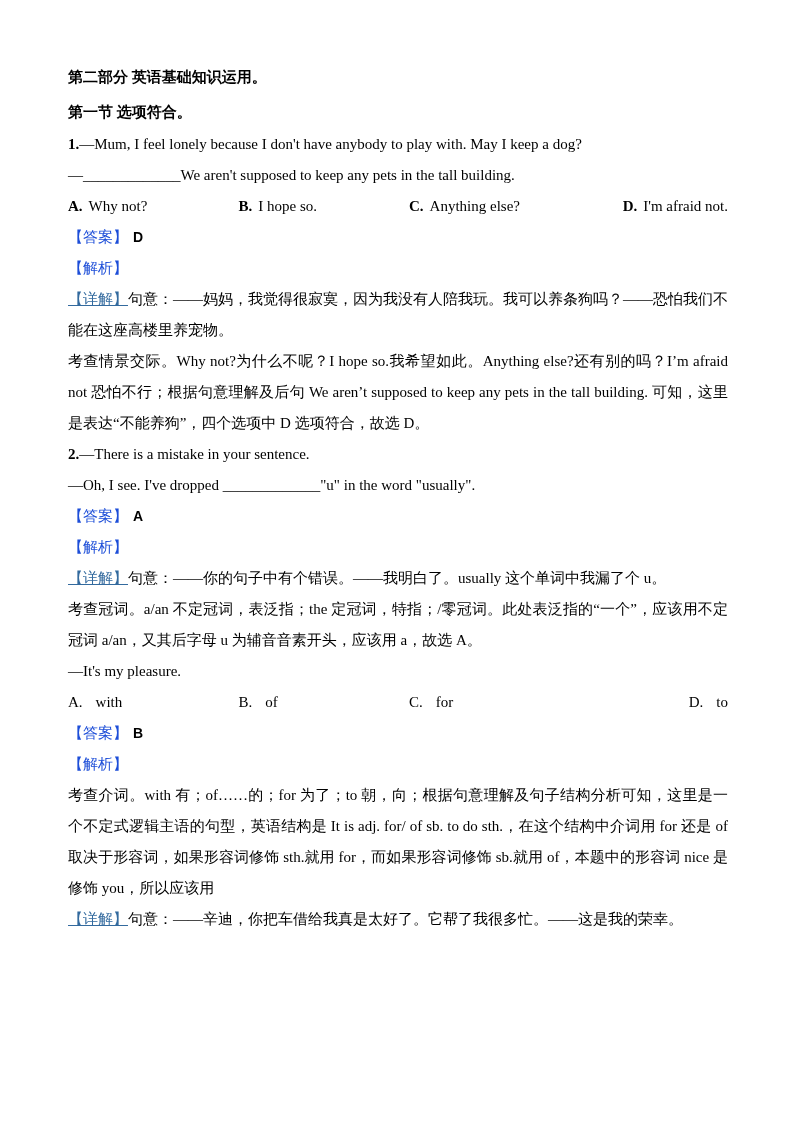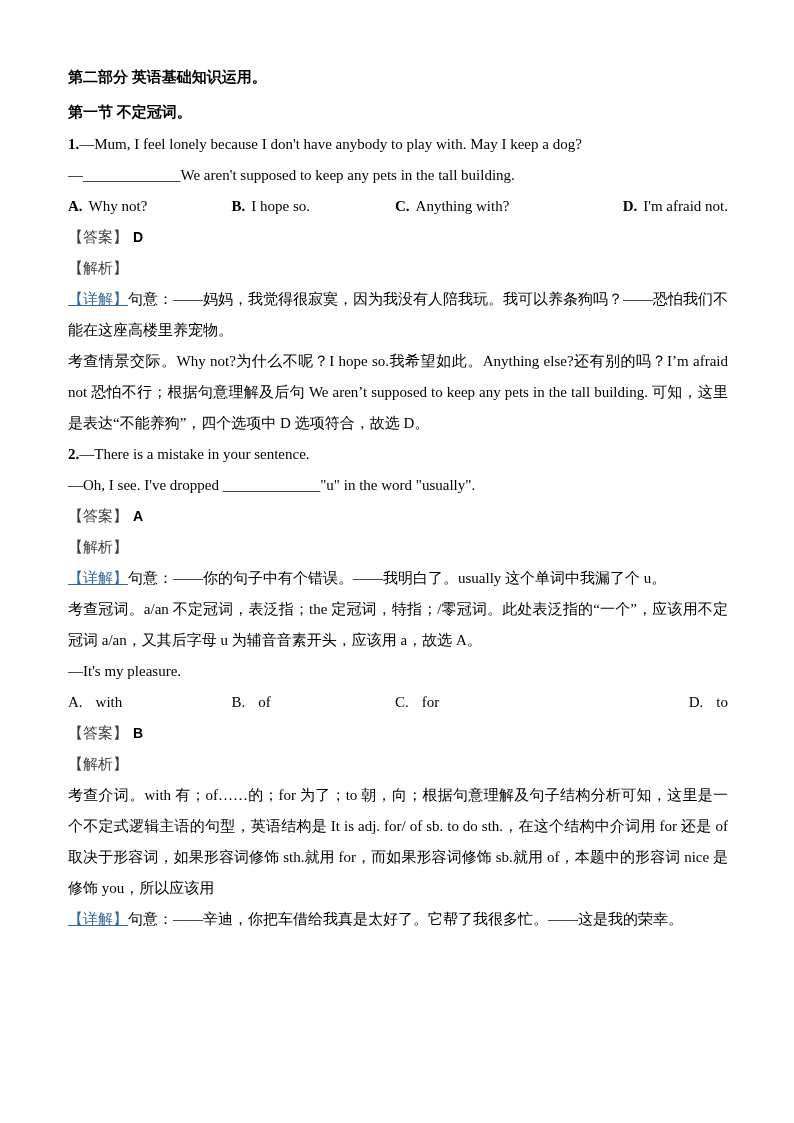--- a/index.html
+++ b/index.html
@@ -12,45 +12,45 @@
     background: #ffffff;
     font-family: "Liberation Serif", "DejaVu Serif", serif;
     font-size: 15px;
     color: #000000;
     overflow: hidden;
   }
   p { margin: 0; line-height: 31px; }
   .headline { font-weight: bold; line-height: 34.5px; text-align: justify; }
   .line { text-align: justify; }
   .qnum { font-weight: bold; }
-  .options { display: flex; line-height: 31px; }
+  .options { display: flex; line-height: 31px; gap: 7px; }
   .opt { flex: 0 0 163.5px; white-space: nowrap; }
   .opt:last-child { flex: 1 1 auto; text-align: right; }
   .letter { margin-right: 6px; }
   .q-bold-letters .letter { font-weight: bold; }
   .q-wide-gap .letter { margin-right: 13px; }
-  .blue { color: #404040; }
+  .blue { color: #1d4ed8; }
   .ans-letter { font-weight: bold; margin-left: 5px; font-family: "Liberation Sans", sans-serif; font-size: 14px; }
   .detail-label { color: #336A9E; text-decoration: underline; }
 </style>
 </head>
 <body>
 
 <div class="page">
 
   <p class="headline">第二部分 英语基础知识运用。</p>
-  <p class="headline">第一节 不定冠词。</p>
+  <p class="headline">第一节 选项符合。</p>
 
   <section>
     <p class="line"><span class="qnum">1.</span><span>—Mum, I feel lonely because I don't have anybody to play with. May I keep a dog?</span></p>
     <p class="line">—_____________We aren't supposed to keep any pets in the tall building.</p>
     <div class="options q-bold-letters">
       <span class="opt"><span class="letter">A.</span><span>Why not?</span></span>
       <span class="opt"><span class="letter">B.</span><span>I hope so.</span></span>
-      <span class="opt"><span class="letter">C.</span><span>Anything with?</span></span>
+      <span class="opt"><span class="letter">C.</span><span>Anything else?</span></span>
       <span class="opt"><span class="letter">D.</span><span>I'm afraid not.</span></span>
     </div>
     <p class="line"><span class="blue">【答案】</span><span class="ans-letter">D</span></p>
     <p class="line"><span class="blue">【解析】</span></p>
     <p class="line"><span class="detail-label">【详解】</span><span>句意：——妈妈，我觉得很寂寞，因为我没有人陪我玩。我可以养条狗吗？——恐怕我们不能在这座高楼里养宠物。</span></p>
     <p class="line">考查情景交际。Why not?为什么不呢？I hope so.我希望如此。Anything else?还有别的吗？I’m afraid not 恐怕不行；根据句意理解及后句 We aren’t supposed to keep any pets in the tall building. 可知，这里是表达“不能养狗”，四个选项中 D 选项符合，故选 D。</p>
   </section>
 
   <section>
     <p class="line"><span class="qnum">2.</span><span>—There is a mistake in your sentence.</span></p>

